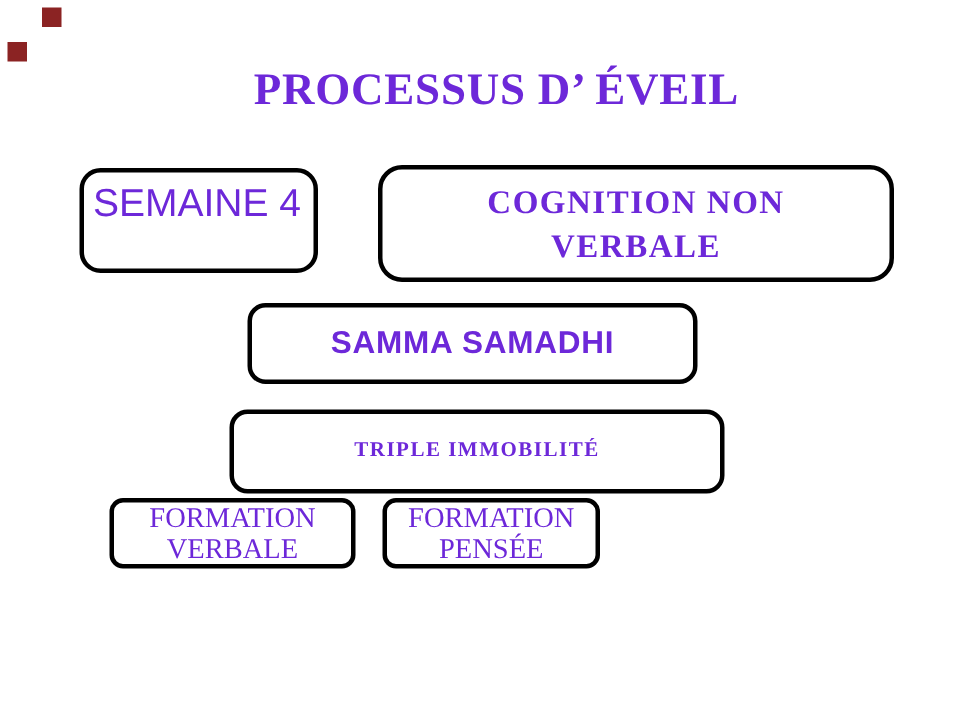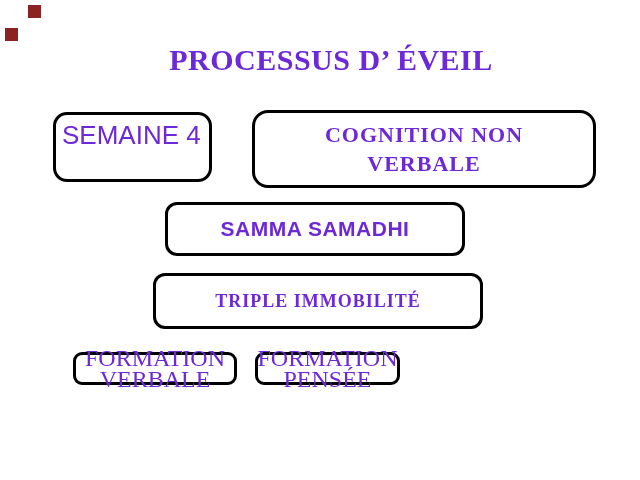--- a/index.html
+++ b/index.html
@@ -79,30 +79,30 @@
     font-family: "Liberation Sans", "DejaVu Sans", sans-serif;
     font-weight: bold;
     font-size: 21px;
     letter-spacing: 0.5px;
     text-align: right;
   }
   .box-triple {
     left: 153px; top: 273px; width: 330px; height: 56px;
     border-radius: 12px;
     font-weight: bold;
-    font-size: 18px;
+    font-size: 14px;
     letter-spacing: 1px;
     text-align: center;
   }
   .box-small {
-    top: 352px; height: 33px;
+    top: 332px; height: 47px;
     border-radius: 9px;
     border-width: 3px;
     font-weight: 400;
-    font-size: 24px;
+    font-size: 19px;
     line-height: 21px;
   }
   .box-formation-verbale  { left: 73px;  width: 164px; }
   .box-formation-pensee   { left: 255px; width: 145px; }
   .box-manifestation      { left: 422px; width: 188px; }
 </style>
 </head>
 <body>
 
 <div class="slide">

